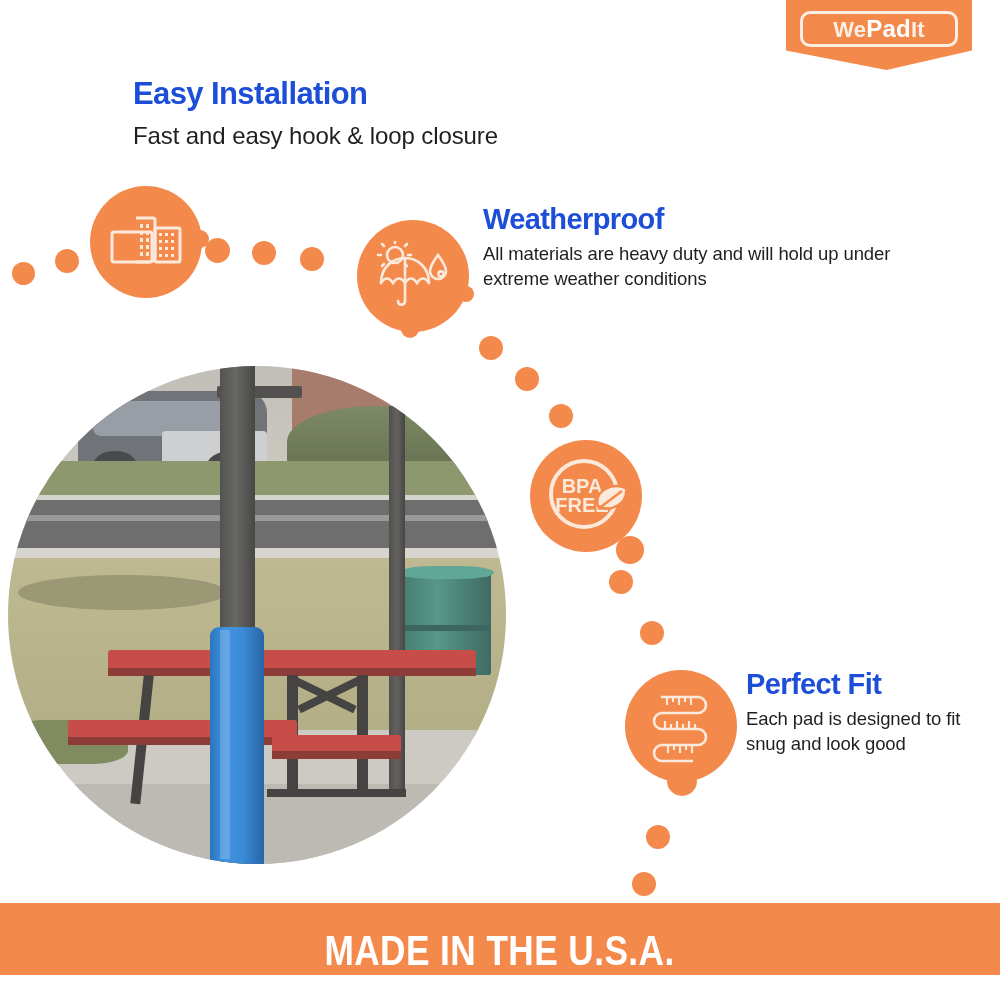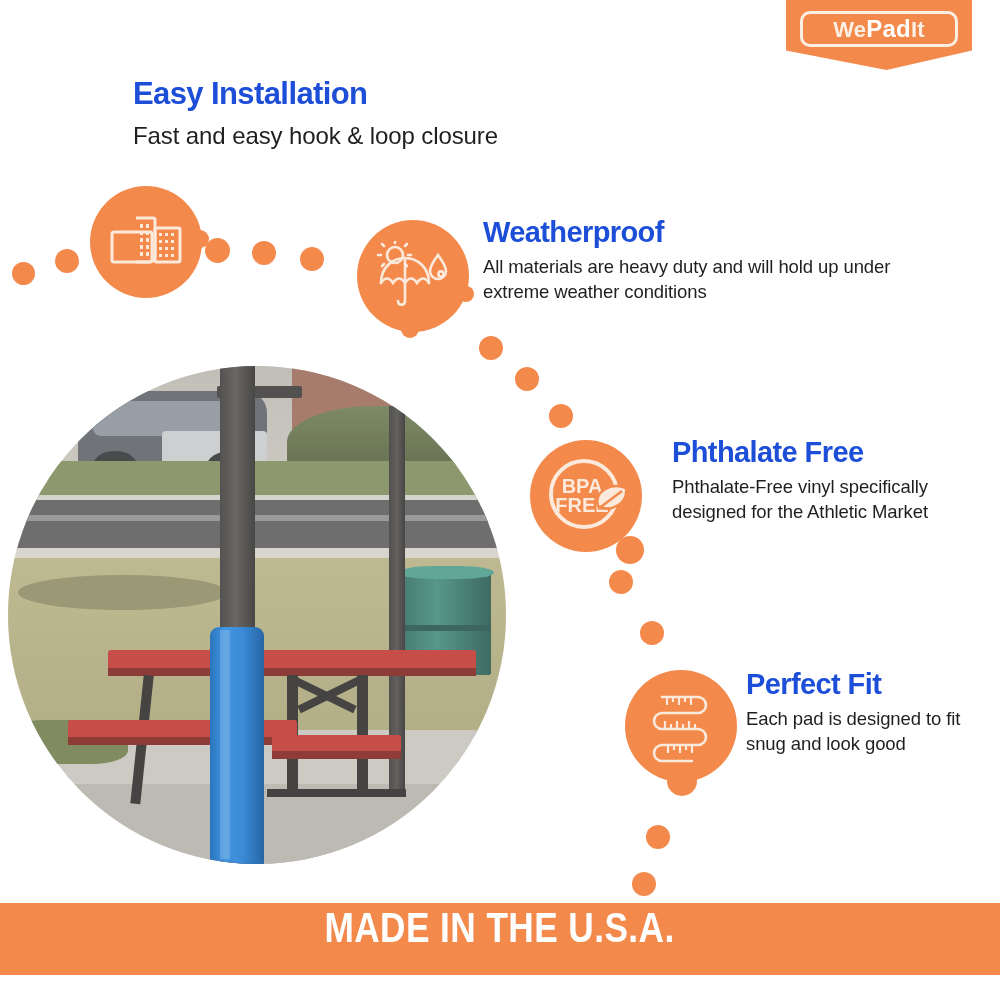--- a/index.html
+++ b/index.html
@@ -49,21 +49,21 @@
     font-weight: 400;
     color: #1f1f1f;
     line-height: 1.32;
     letter-spacing: -0.1px;
   }
 
   #blk-install { position: absolute; left: 133px; top: 78px; width: 470px; }
   #blk-install .feature-title { font-size: 31px; }
   #blk-install .feature-desc  { font-size: 24px; margin-top: 9px; }
 
-  #blk-weather { position: absolute; left: 483px; top: 217px; width: 430px; }
+  #blk-weather { position: absolute; left: 483px; top: 204px; width: 430px; }
   #blk-weather .feature-title { font-size: 29px; }
   #blk-weather .feature-desc  { font-size: 18.5px; margin-top: 8px; }
 
   #blk-phthalate { position: absolute; left: 672px; top: 437px; width: 310px; }
   #blk-phthalate .feature-title { font-size: 29px; }
   #blk-phthalate .feature-desc  { font-size: 18.5px; margin-top: 8px; }
 
   #blk-fit { position: absolute; left: 746px; top: 669px; width: 240px; }
   #blk-fit .feature-title { font-size: 29px; }
   #blk-fit .feature-desc  { font-size: 18.5px; margin-top: 8px; }
@@ -145,21 +145,21 @@
   .ph-can-top { left:78.5%; top:40.2%; width:19%; height:2.6%; background:#4b9b89; border-radius:50%/70%; }
   .ph-can-band{ left:79%; top:52%; width:18%; height:1.2%; background:#23514a; }
 
   .ph-veil { left:0; top:0; width:100%; height:100%; background:rgba(255,255,255,.12); }
 
   
   #made-banner {
     position: absolute; left: 0; bottom: 12px;
     width: 1000px; height: 72px;
     background: #F4894C;
-    display: flex; align-items: flex-start; justify-content: center;
+    display: flex; align-items: flex-end; justify-content: center;
   }
   #made-banner .made-text {
     color: #ffffff;
     font-weight: 800;
     font-size: 43px;
     letter-spacing: .5px;
     transform: scaleX(.82);
     white-space: nowrap;
   }
 </style>
@@ -289,24 +289,20 @@
   <div id="blk-install">
     <div class="feature-title">Easy Installation</div>
     <div class="feature-desc">Fast and easy hook &amp; loop closure</div>
   </div>
 
   <div id="blk-weather">
     <div class="feature-title">Weatherproof</div>
     <div class="feature-desc">All materials are heavy duty and will hold up under extreme weather conditions</div>
   </div>
 
-  <div id="blk-phthalate">
-    <div class="feature-title">Phthalate Free</div>
-    <div class="feature-desc">Phthalate-Free vinyl specifically designed for the Athletic Market</div>
-  </div>
 
   <div id="blk-fit">
     <div class="feature-title">Perfect Fit</div>
     <div class="feature-desc">Each pad is designed to fit snug and look good</div>
   </div>
 
   <div id="photo-circle">
     <div class="ph ph-sky"></div>
     <div class="ph ph-bldg2"></div>
     <div class="ph ph-bldg"></div>

